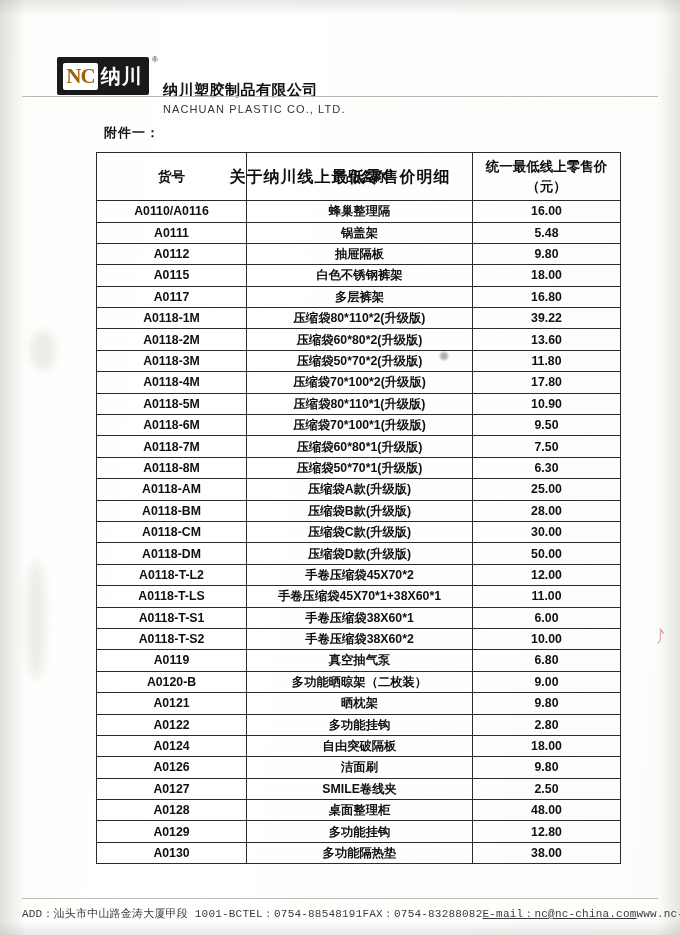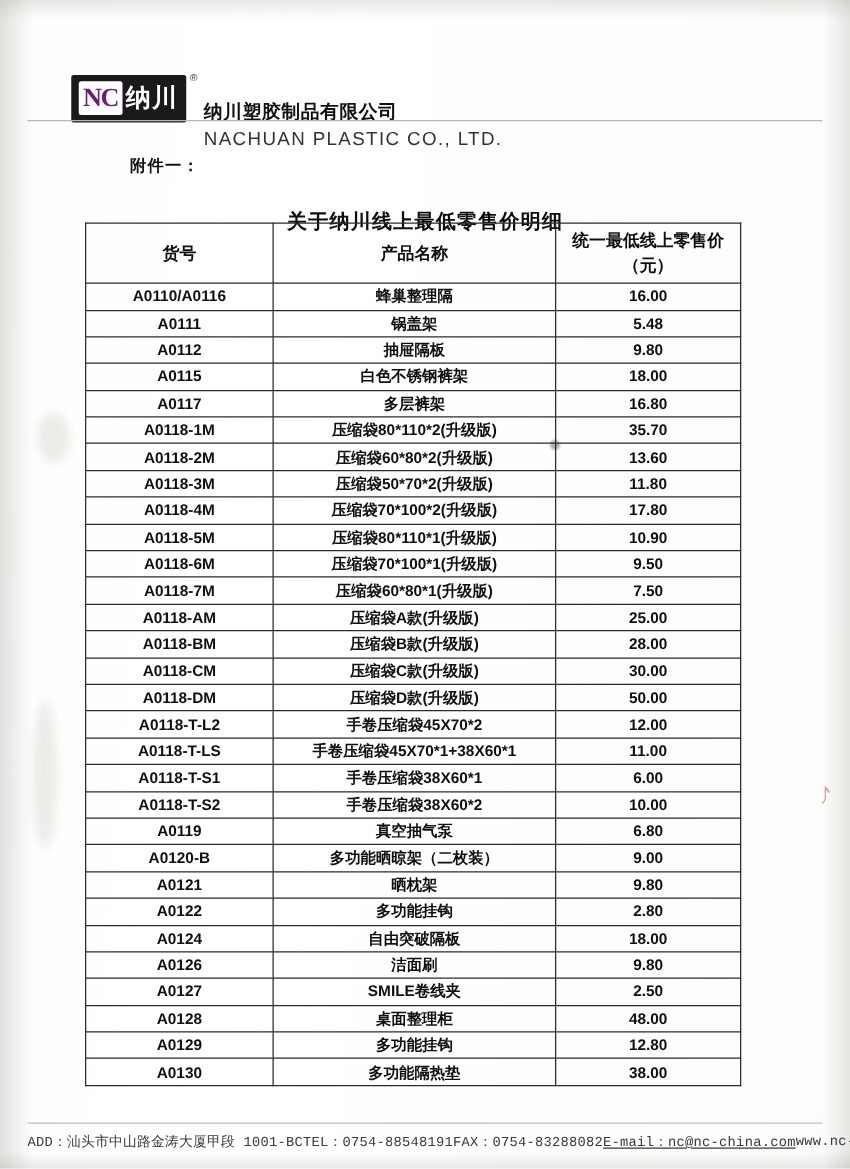--- a/index.html
+++ b/index.html
@@ -82,21 +82,21 @@
     justify-content: center;
     position: relative;
     border-radius: 2px;
   }
   .logo-mark .nc {
     font-family: "Liberation Serif", serif;
     font-weight: bold;
     font-size: 21px;
     letter-spacing: -1px;
     background: #fff;
-    color: #701a75;
+    color: #a16207;
     padding: 1px 3px;
     margin-right: 3px;
     border-radius: 2px;
   }
   .logo-mark .cn {
     font-size: 20px;
     font-weight: bold;
     letter-spacing: 1px;
   }
   .logo-r {
@@ -111,21 +111,21 @@
     line-height: 1.25;
     margin-top: 45px;
   }
   .logo-text .cn-name {
     font-size: 15px;
     font-weight: bold;
     color: #111;
     letter-spacing: 0.5px;
   }
   .logo-text .en-name {
-    font-size: 15px;
+    font-size: 11px;
     color: #333;
     letter-spacing: 1.1px;
     margin-top: 3px;
   }
   .header-rule {
     position: absolute;
     left: 22px;
     top: 96px;
     width: 636px;
     height: 1px;
@@ -152,24 +152,23 @@
     font-size: 16px;
     font-weight: bold;
     letter-spacing: 1px;
     color: #0d0d0d;
     margin-top: 45px;
   }
 
   
   .table-wrap {
     position: absolute;
-    left: 68px;
+    left: 96px;
     top: 152px;
     width: 524px;
-    margin-top: 26px;
   }
   table.price {
     border-collapse: collapse;
     width: 524px;
     table-layout: fixed;
   }
   table.price th, table.price td {
     border: 1px solid #2b2b2b;
     text-align: center;
     color: #0f0f0f;
@@ -301,21 +300,21 @@
             <td>18.00</td>
           </tr>
           <tr>
             <td>A0117</td>
             <td>多层裤架</td>
             <td>16.80</td>
           </tr>
           <tr>
             <td>A0118-1M</td>
             <td>压缩袋80*110*2(升级版)</td>
-            <td>35.70</td>
+            <td>39.22</td>
           </tr>
           <tr>
             <td>A0118-2M</td>
             <td>压缩袋60*80*2(升级版)</td>
             <td>13.60</td>
           </tr>
           <tr>
             <td>A0118-3M</td>
             <td>压缩袋50*70*2(升级版)</td>
             <td>11.80</td>
@@ -332,20 +331,25 @@
           </tr>
           <tr>
             <td>A0118-6M</td>
             <td>压缩袋70*100*1(升级版)</td>
             <td>9.50</td>
           </tr>
           <tr>
             <td>A0118-7M</td>
             <td>压缩袋60*80*1(升级版)</td>
             <td>7.50</td>
+          </tr>
+          <tr>
+            <td>A0118-8M</td>
+            <td>压缩袋50*70*1(升级版)</td>
+            <td>6.30</td>
           </tr>
           <tr>
             <td>A0118-AM</td>
             <td>压缩袋A款(升级版)</td>
             <td>25.00</td>
           </tr>
           <tr>
             <td>A0118-BM</td>
             <td>压缩袋B款(升级版)</td>
             <td>28.00</td>

